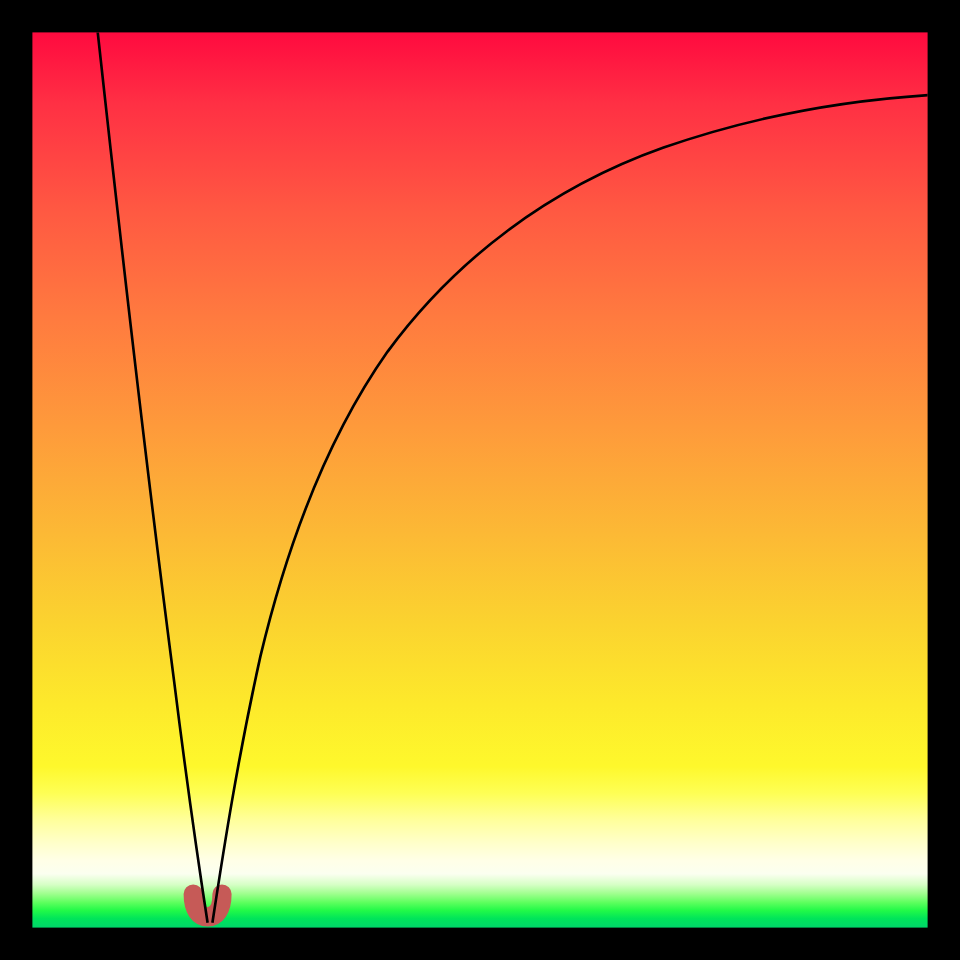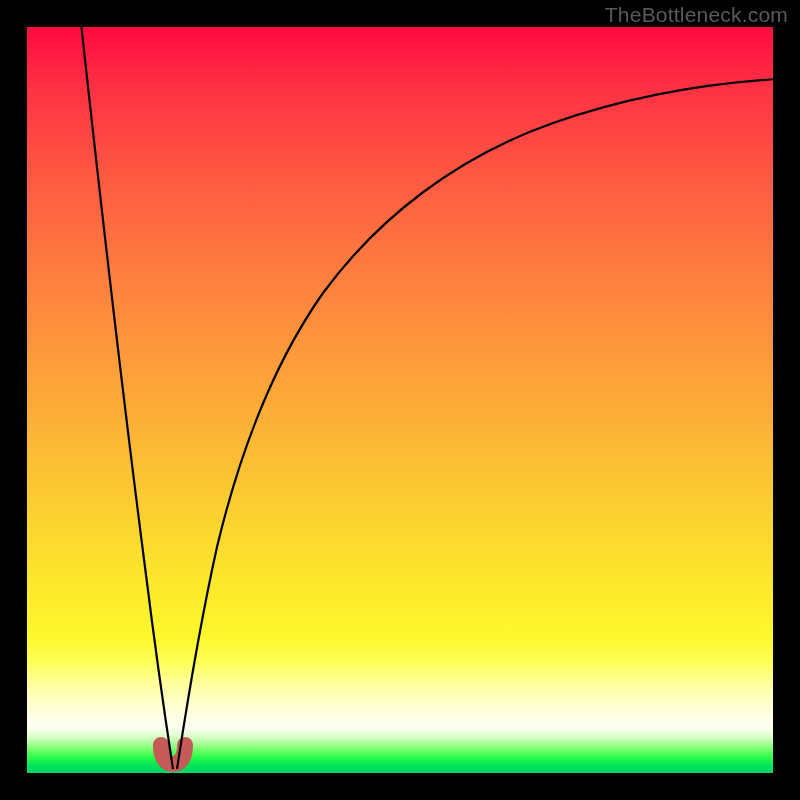--- a/index.html
+++ b/index.html
@@ -97,14 +97,13 @@
       <path class="curve-main" d="M 150 742
                C 158 690, 170 610, 190 520
                C 212 428, 244 340, 296 266
                C 352 190, 430 130, 526 96
                C 606 68, 686 56, 750 52"></path>
 
     </svg>
 
   </div>
 
-  <div class="watermark">TheBottleneck.com</div>
 </div>
 
 </body></html>

